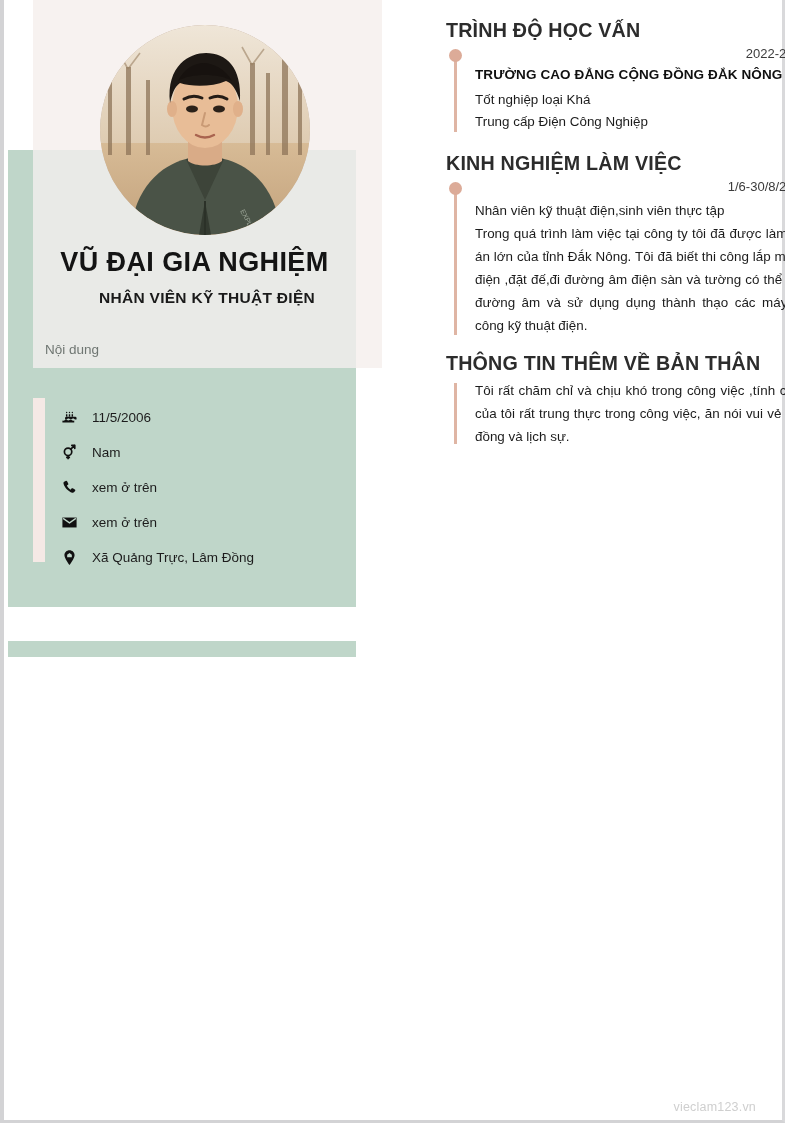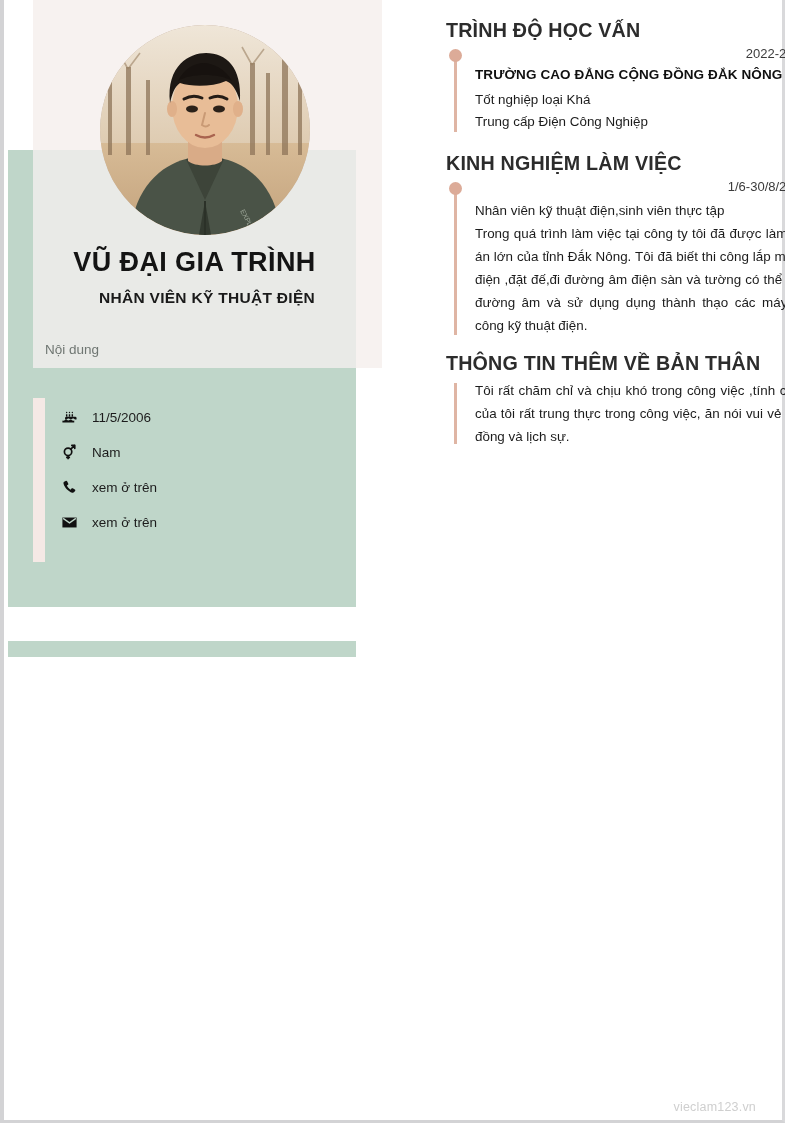--- a/index.html
+++ b/index.html
@@ -296,21 +296,21 @@
         <path d="M105 88 L102 100 q4 3 7 0" stroke="#c99a75" stroke-width="2" fill="none" stroke-linecap="round"></path>
 
         <path d="M96 110 q9 5 18 0" stroke="#a9644f" stroke-width="2.4" fill="none" stroke-linecap="round"></path>
 
         <text x="140" y="186" font-size="7" fill="#9fa89a" transform="rotate(62 140 186)" font-family="Liberation Sans, sans-serif">EXPLORE</text>
       </g>
     </svg>
   </div>
 
   <div class="name-block">
-    <div class="cv-name">VŨ ĐẠI GIA TRÌNH</div>
+    <div class="cv-name">VŨ ĐẠI GIA NGHIỆM</div>
     <div class="cv-title">NHÂN VIÊN KỸ THUẬT ĐIỆN</div>
   </div>
   <div class="cv-sub">Nội dung</div>
 
   <div class="contact-bar"></div>
   <div class="contact-list">
 
     <div class="contact-row">
       <span class="ico">
         <svg width="17" height="17" viewBox="0 0 24 24" fill="currentColor">
@@ -343,20 +343,29 @@
     <div class="contact-row">
       <span class="ico">
         <svg width="17" height="17" viewBox="0 0 24 24" fill="currentColor">
           <path d="M2 5h20v14H2z" fill="currentColor"></path>
           <path d="M3 6.2l9 6.3 9-6.3" stroke="#bfd6c9" stroke-width="1.8" fill="none"></path>
         </svg>
       </span>
       <span class="txt">xem ở trên</span>
     </div>
 
+    <div class="contact-row">
+      <span class="ico">
+        <svg width="17" height="17" viewBox="0 0 24 24" fill="currentColor">
+          <path d="M12 1.6c-4 0-7.2 3.1-7.2 7 0 5.2 7.2 14 7.2 14s7.2-8.8 7.2-14c0-3.9-3.2-7-7.2-7z"></path>
+          <path d="M12 5.6l3.3 2.6v3.6H8.7V8.2z" fill="#bfd6c9"></path>
+        </svg>
+      </span>
+      <span class="txt">Xã Quảng Trực, Lâm Đồng</span>
+    </div>
 
   </div>
 
   <div class="right">
 
     <div>
       <div class="sec-head">TRÌNH ĐỘ HỌC VẤN</div>
       <div class="sec-body sec-gap-edu">
         <span class="tl-line"></span>
         <span class="tl-dot"></span>

